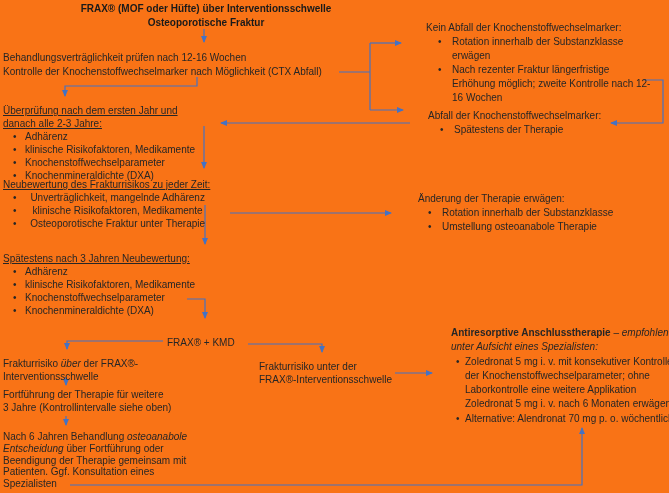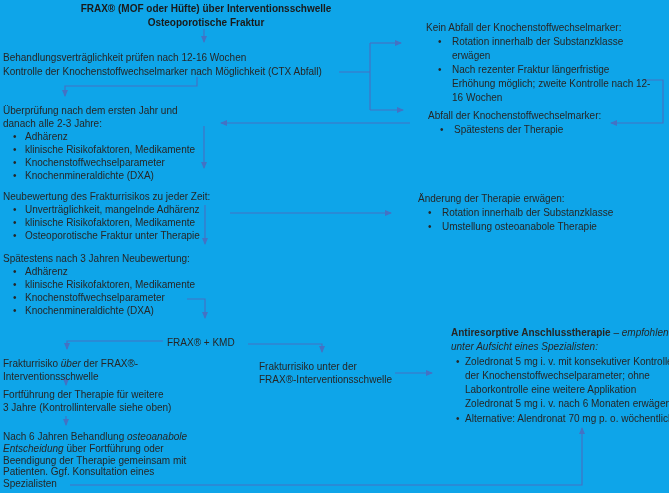--- a/index.html
+++ b/index.html
@@ -1,28 +1,28 @@
 <!DOCTYPE html>
 <html style="--arrow: #4472c4;"><head>
 <meta charset="utf-8">
 <style>
   html,body{margin:0;padding:0;background:#fff;}
   .page{
-    position:relative;width:669px;height:493px;background:#0ea5e9;
+    position:relative;width:669px;height:493px;background:#f97316;
     font-family:"Liberation Sans",sans-serif;color:#262626;overflow:hidden;
   }
   .page svg{position:absolute;left:0;top:0;pointer-events:none;}
   .page svg path{stroke:var(--arrow,#4472c4);stroke-width:1.2;fill:none;}
   .page svg marker path{fill:var(--arrow,#4472c4);stroke:none;}
   .blk{position:absolute;font-size:10px;line-height:13px;white-space:nowrap;}
   .title{
     position:absolute;text-align:center;font-weight:bold;color:#1a1a1a;
     font-size:10px;line-height:13.5px;white-space:nowrap;
   }
-  .u{}
+  .u{text-decoration:underline;}
   ul.bl{list-style:none;margin:0;padding:0;}
   ul.bl li{position:relative;padding-left:22px;}
   ul.bl li::before{content:"\2022";position:absolute;left:10px;top:0;}
   ul.bl-r li{padding-left:26px;}
   ul.bl-r li::before{left:12px;}
   ul.bl-m li{padding-left:24px;}
   ul.bl-m li::before{left:10px;}
   ul.bl-t li{padding-left:14px;}
   ul.bl-t li::before{left:5px;}
 </style>
@@ -72,21 +72,21 @@
         <div>danach alle 2-3 Jahre:</div>
       </div>
     <ul class="bl">
       <li>Adhärenz</li>
       <li>klinische Risikofaktoren, Medikamente</li>
       <li>Knochenstoffwechselparameter</li>
       <li>Knochenmineraldichte (DXA)</li>
     </ul>
   </div>
 
-  <div class="blk" style="left:3px;top:190px;">
+  <div class="blk" style="left:3px;top:178px;text-align:center;">
     <div class="u">Neubewertung des Frakturrisikos zu jeder Zeit:</div>
     <ul class="bl">
       <li>Unverträglichkeit, mangelnde Adhärenz</li>
       <li>klinische Risikofaktoren, Medikamente</li>
       <li>Osteoporotische Fraktur unter Therapie</li>
     </ul>
   </div>
 
   <div class="blk" style="left:3px;top:252px;">
     <div class="u">Spätestens nach 3 Jahren Neubewertung:</div>

